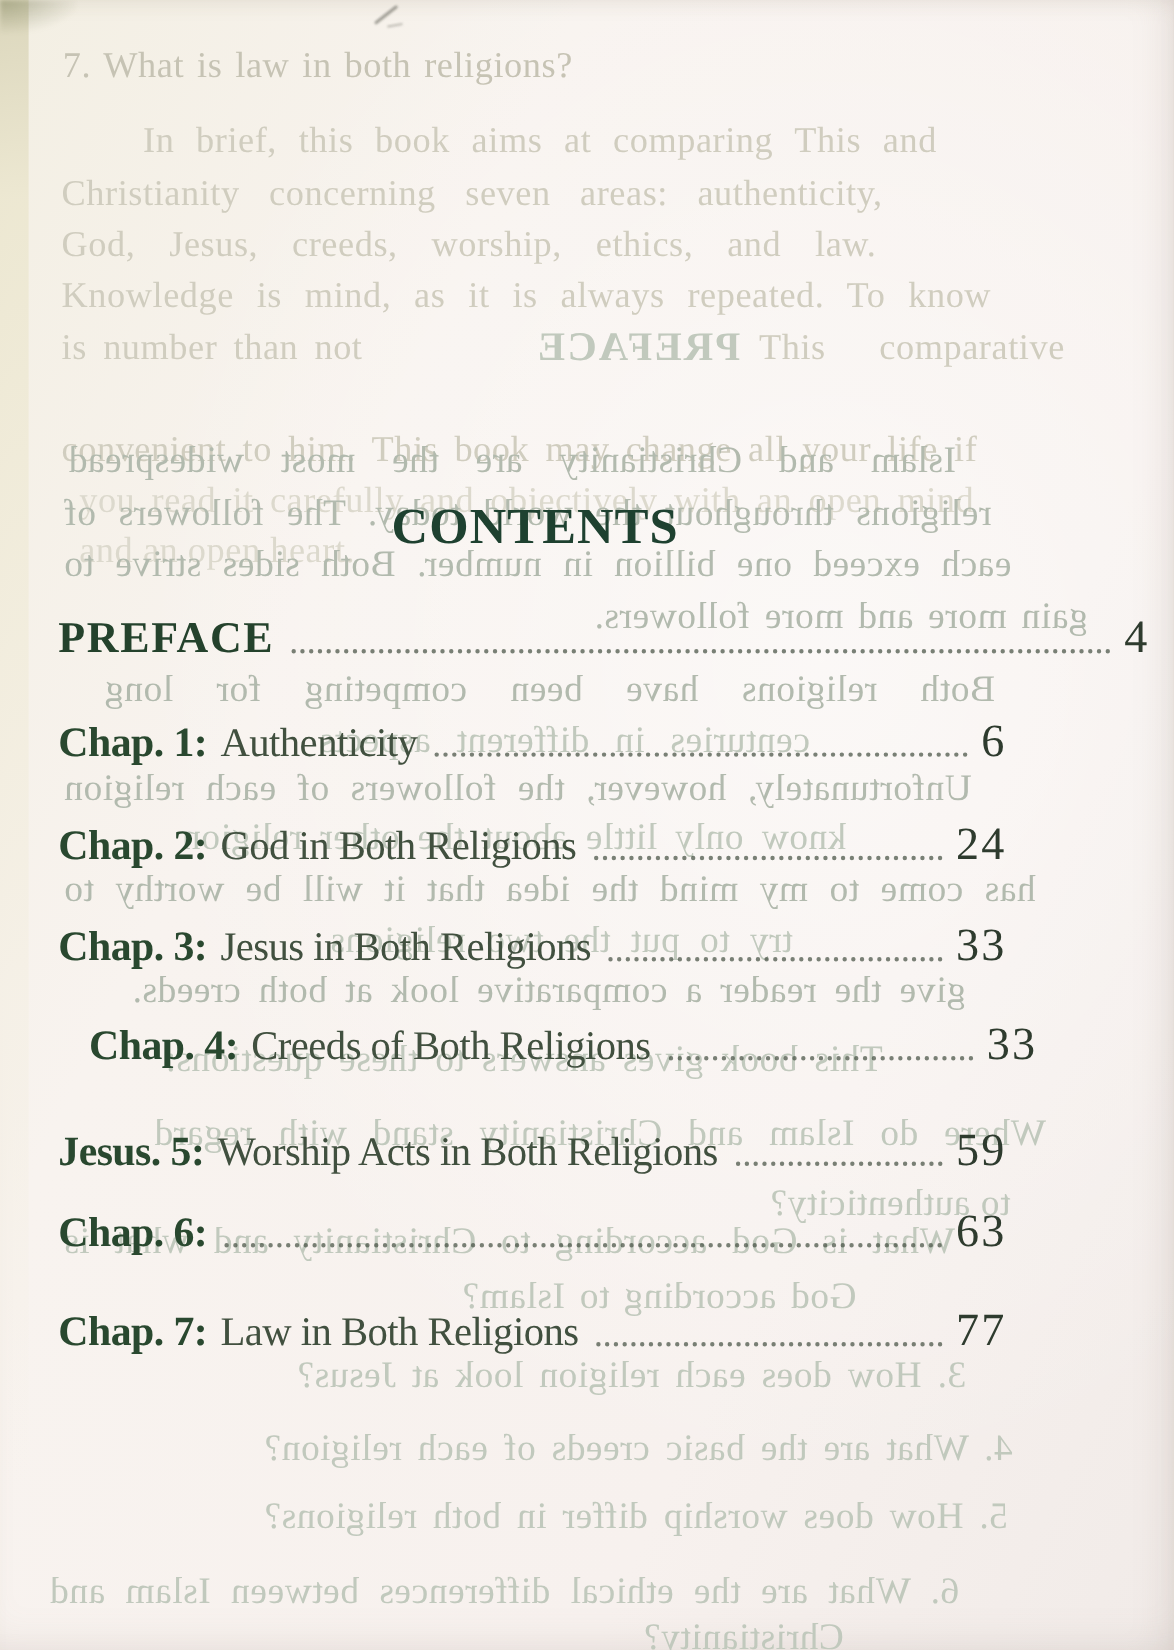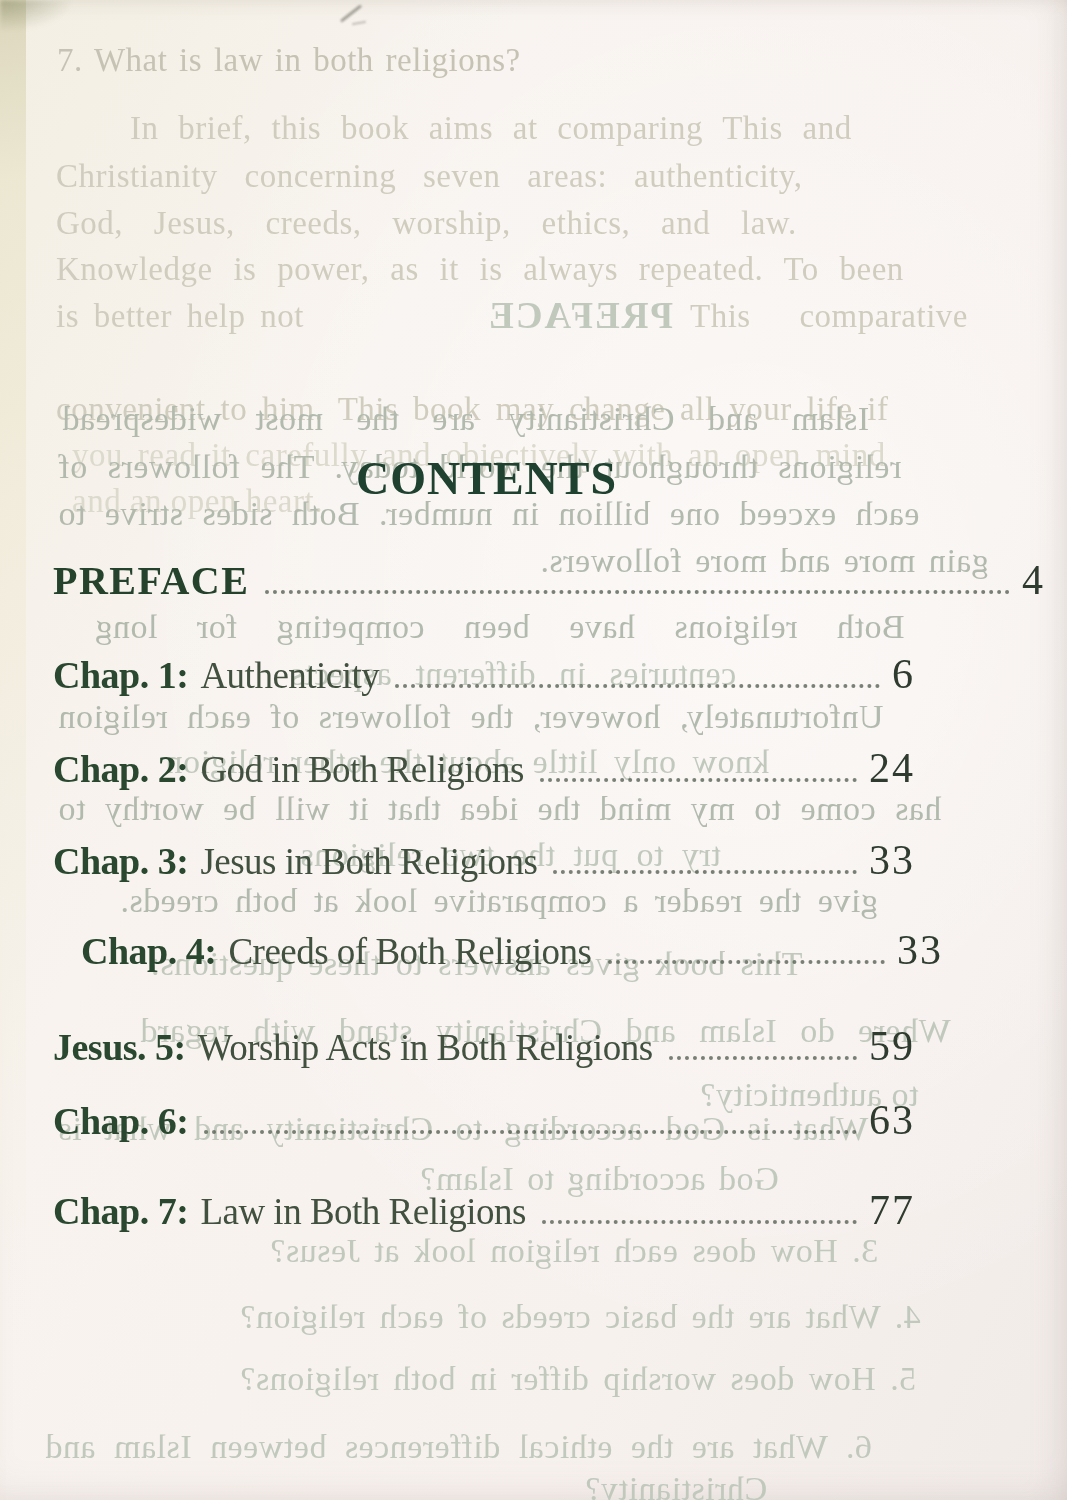--- a/index.html
+++ b/index.html
@@ -98,22 +98,22 @@
 
   <div class="edge-strip"></div>
   <div class="corner-shade"></div>
   <div class="pen-mark"></div>
   <div class="pen-mark2"></div>
 
   <div class="ghost-f gf-dark" style="left:57px;top:42px;word-spacing:3px;">7. What is law in both religions?</div>
   <div class="ghost-f" style="left:130px;top:110px;word-spacing:11px;">In brief, this book aims at comparing This and</div>
   <div class="ghost-f" style="left:56px;top:158px;word-spacing:18px;">Christianity concerning seven areas: authenticity,</div>
   <div class="ghost-f" style="left:56px;top:205px;word-spacing:22px;">God, Jesus, creeds, worship, ethics, and law.</div>
-  <div class="ghost-f" style="left:56px;top:251px;word-spacing:12px;">Knowledge is power, as it is always repeated. To been</div>
-  <div class="ghost-f" style="left:56px;top:298px;word-spacing:6px;">is better help not</div>
+  <div class="ghost-f" style="left:56px;top:251px;word-spacing:12px;">Knowledge is mind, as it is always repeated. To know</div>
+  <div class="ghost-f" style="left:56px;top:298px;word-spacing:6px;">is number than not</div>
   <div class="ghost-f" style="left:690px;top:298px;word-spacing:40px;">This comparative</div>
   <div class="ghost-f" style="left:56px;top:391px;word-spacing:6px;">convenient to him. This book may change all your life if</div>
   <div class="ghost-f gf-xlight" style="left:56px;top:437px;word-spacing:6px;">you read it carefully and objectively with an open mind</div>
   <div class="ghost-f gf-xlight" style="left:56px;top:483px;">and an open heart.</div>
 
   <div class="ghost-m gm-bold gm-light" style="left:487px;top:294px;font-size:37px;">PREFACE</div>
   <div class="ghost-m" style="left:62px;top:400px;word-spacing:24px;">Islam and Christianity are the most widespread</div>
   <div class="ghost-m" style="left:58px;top:448px;word-spacing:11px;">religions throughout the world today. The followers of</div>
   <div class="ghost-m" style="left:58px;top:495px;word-spacing:10px;">each exceed one billion in number. Both sides strive to</div>
   <div class="ghost-m" style="left:540px;top:542px;word-spacing:4px;">gain more and more followers.</div>

